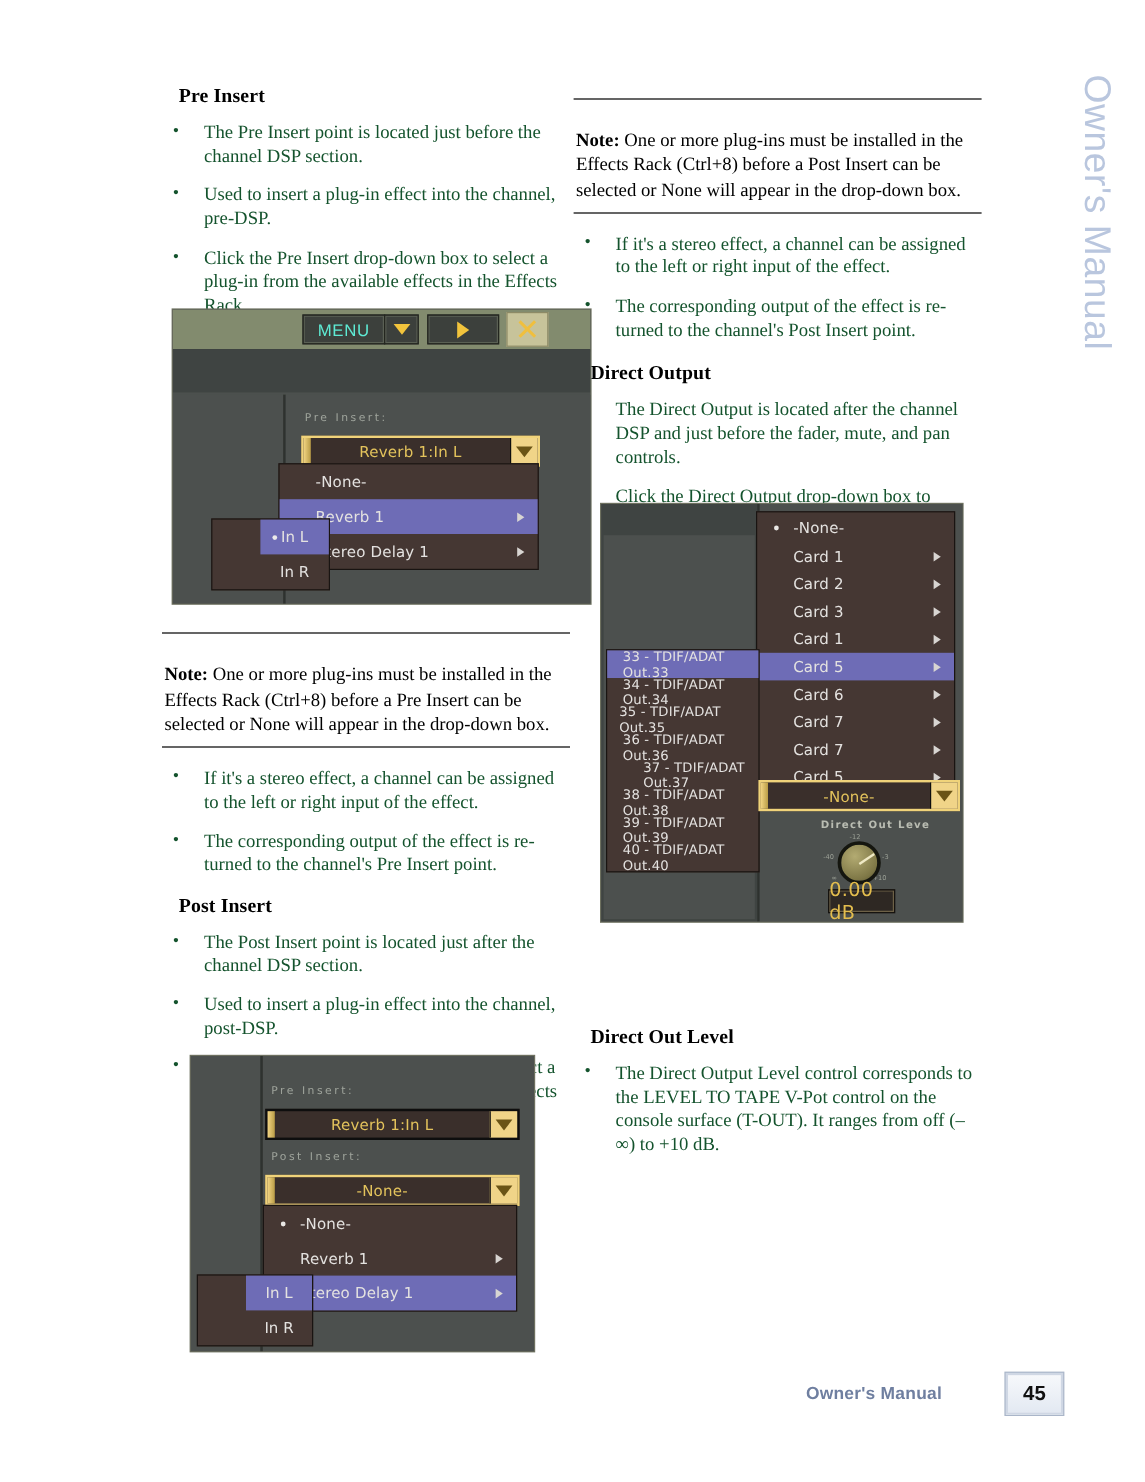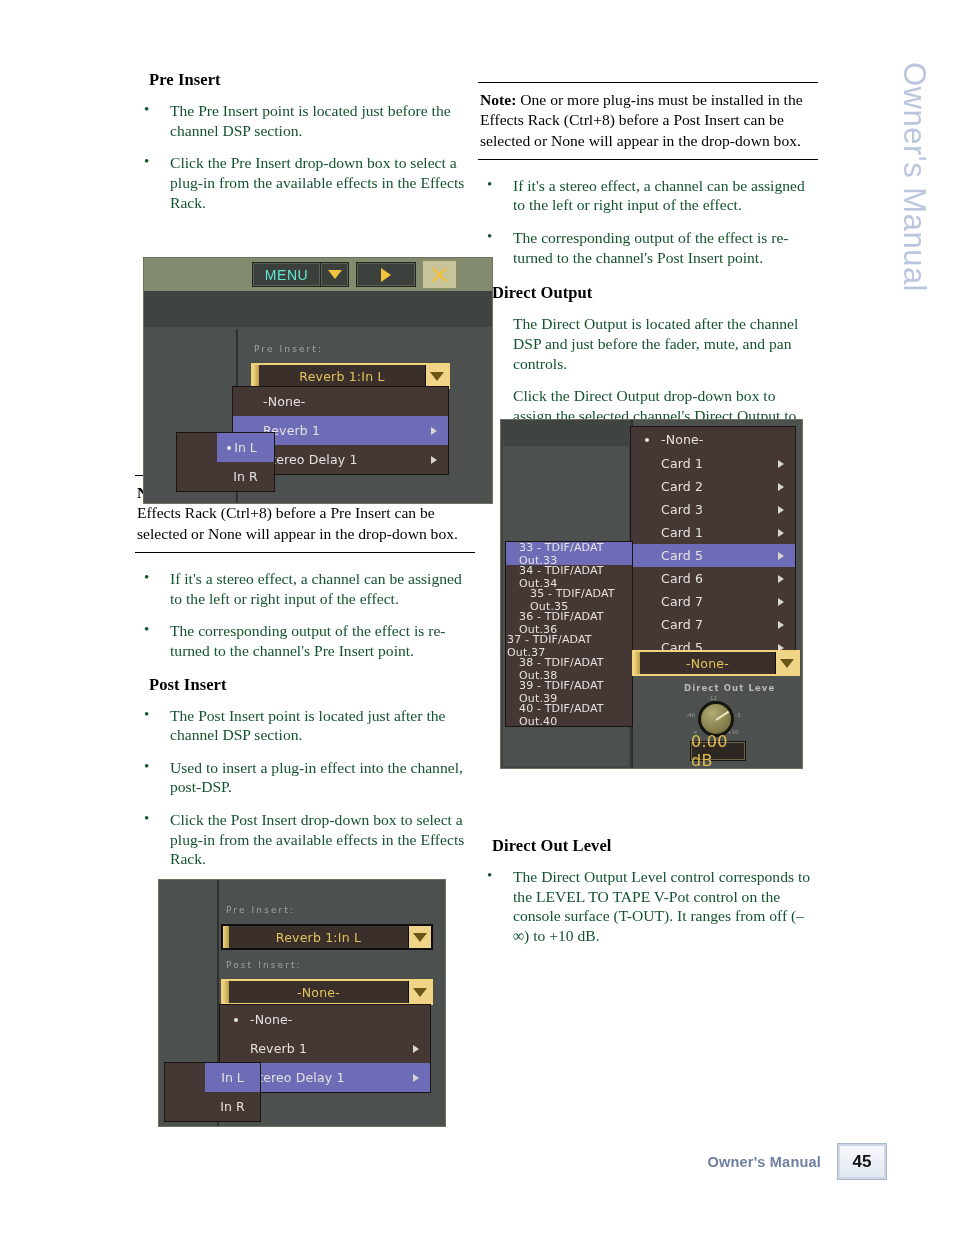--- a/index.html
+++ b/index.html
@@ -69,21 +69,21 @@
     content: "\2022";
     position: absolute;
     left: 9px;
     top: -1px;
     font-size: 15px;
   }
 
   .note {
     border-top: 1.6px solid #000;
     border-bottom: 1.6px solid #000;
-    padding: 7px 2px 8px 2px;
+    padding: 25px 2px 8px 2px;
     margin: 0 0 16px 0;
     font-size: 15.6px;
     line-height: 1.3;
   }
   .note b { font-weight: bold; }
 
   
   .footer {
     position: absolute;
     right: 68px;
@@ -105,20 +105,21 @@
     border: 2px solid #cfd7e4;
     background: linear-gradient(180deg,#f6f8fb 0%,#e3e9f2 100%);
     box-shadow: 0 0 0 1px #aab6c9;
     display: flex;
     align-items: center;
     justify-content: center;
     font-family: "Liberation Sans", sans-serif;
     font-weight: bold;
     font-size: 17px;
     color: #111;
+    margin-left: 36px;
   }
 
   
   .shot {
     position: absolute;
     font-family: "DejaVu Sans", sans-serif;
     background: #4c504e;
     overflow: hidden;
   }
 
@@ -370,20 +371,21 @@
 <div class="page">
 
   <div class="side-title">Owner's Manual</div>
 
   <div class="col col-left">
 
     <h3 class="sub">Pre Insert</h3>
 
     <ul class="bul">
       <li>The Pre Insert point is located just before the channel DSP section.</li>
+      <li>Used to insert a plug-in effect into the channel, pre-DSP.</li>
       <li>Click the Pre Insert drop-down box to select a plug-in from the available effects in the Effects Rack.</li>
     </ul>
 
     <div style="height:250px"></div>
 
     <div class="note">
       <b>Note:</b><span> One or more plug-ins must be installed in the Effects Rack (Ctrl+8) before a Pre Insert can be selected or None will appear in the drop-down box.</span>
     </div>
 
     <ul class="bul">
@@ -590,27 +592,27 @@
       </div>
     </div>
 
     <div class="menulist" style="left:4px; top:121px; width:126px;">
       <div class="mi sel" style="height:23px; padding-left:13px; font-size:11px">
         <span>33 - TDIF/ADAT Out.33</span>
       </div>
       <div class="mi" style="height:23px; padding-left:13px; font-size:11px">
         <span>34 - TDIF/ADAT Out.34</span>
       </div>
-      <div class="mi" style="height:23px; padding-left:24px; font-size:11px">
+      <div class="mi" style="height:23px; padding-left:10px; font-size:11px">
         <span>35 - TDIF/ADAT Out.35</span>
       </div>
       <div class="mi" style="height:23px; padding-left:13px; font-size:11px">
         <span>36 - TDIF/ADAT Out.36</span>
       </div>
-      <div class="mi" style="height:23px; padding-left:1px; font-size:11px">
+      <div class="mi" style="height:23px; padding-left:30px; font-size:11px">
         <span>37 - TDIF/ADAT Out.37</span>
       </div>
       <div class="mi" style="height:23px; padding-left:13px; font-size:11px">
         <span>38 - TDIF/ADAT Out.38</span>
       </div>
       <div class="mi" style="height:23px; padding-left:13px; font-size:11px">
         <span>39 - TDIF/ADAT Out.39</span>
       </div>
       <div class="mi" style="height:23px; padding-left:13px; font-size:11px">
         <span>40 - TDIF/ADAT Out.40</span>

